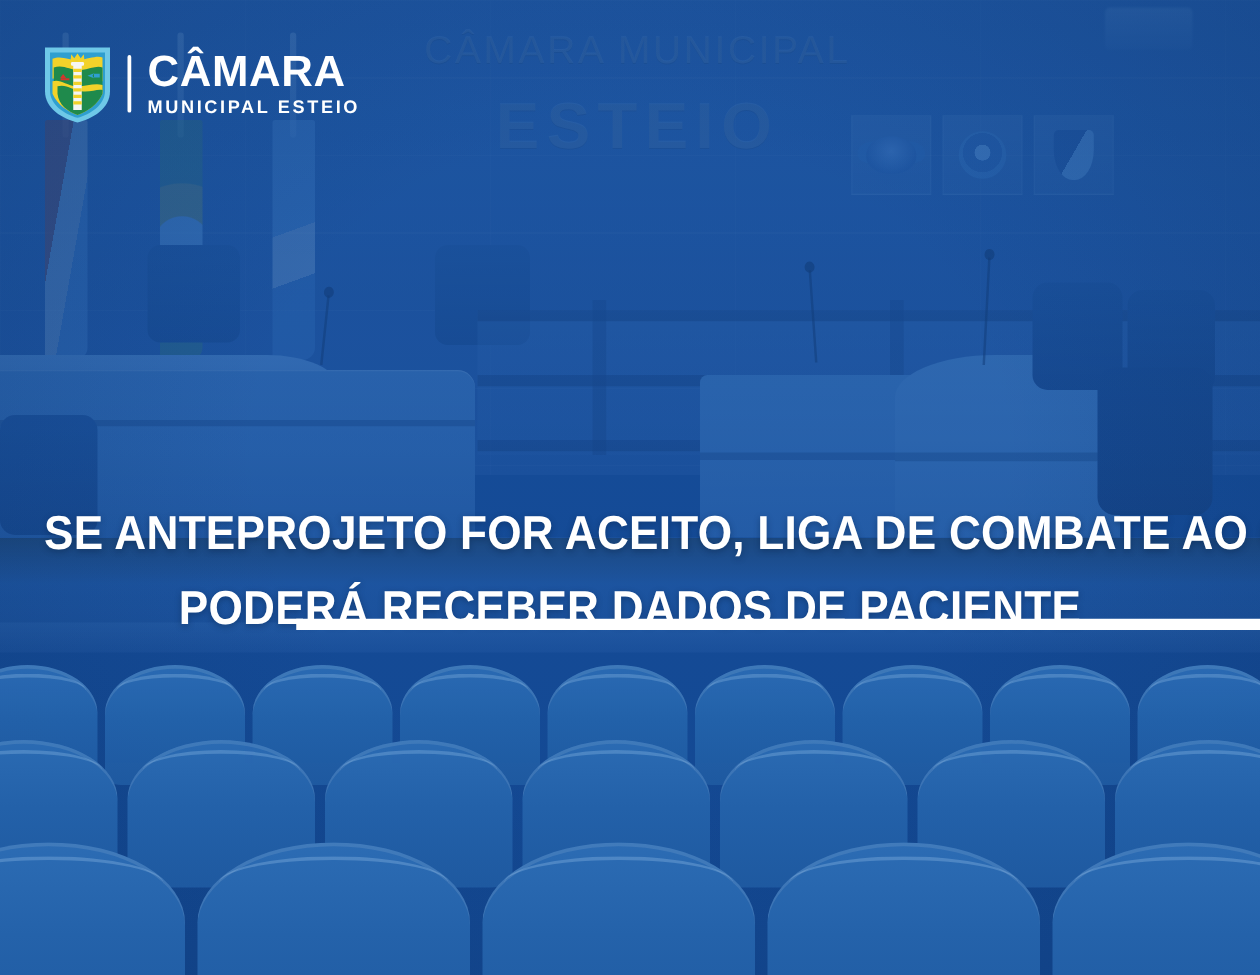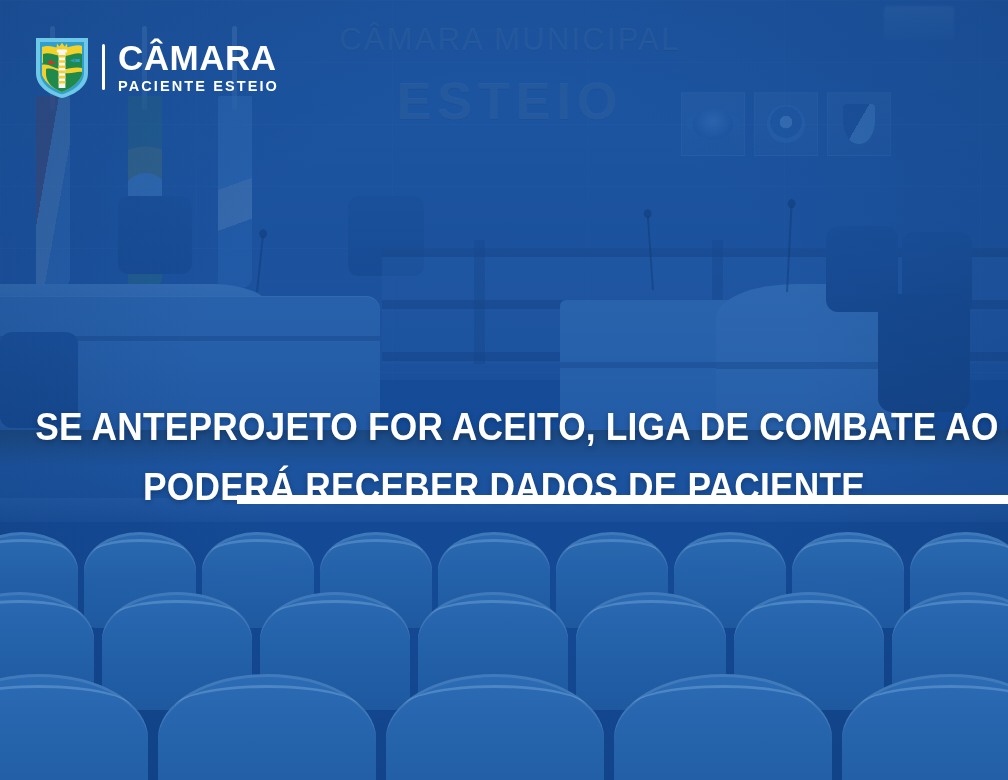--- a/index.html
+++ b/index.html
@@ -398,21 +398,21 @@
       <rect x="24.6" y="17" width="6.8" height="36" fill="#f6f6f4"></rect>
       <path d="M24.6 20 h6.8 v2.6 h-6.8 z M24.6 25.2 h6.8 v2.6 h-6.8 z M24.6 30.4 h6.8 v2.6 h-6.8 z M24.6 35.6 h6.8 v2.6 h-6.8 z M24.6 40.8 h6.8 v2.6 h-6.8 z M24.6 46 h6.8 v2.6 h-6.8 z" fill="#f2d22a"></path>
       <rect x="22.8" y="14.6" width="10.4" height="3" rx="1" fill="#f6f6f4"></rect>
       <path d="M23 8.4 l2.4 3.2 l2.6-3.8 l2.6 3.8 l2.4-3.2 l.6 5.2 h-11.2 z" fill="#f2d22a"></path>
       <path d="M14.5 27.5 h7 v1.6 h-7 z M16.5 24.2 l2.4 3.2 h-4.8 z" fill="#d6352c"></path>
       <path d="M36 25.5 l5.2-2 l-1.2 2 l1.2 2 z M41.2 24 h4.6 v3 h-4.6 z" fill="#2f9fd0"></path>
     </svg>
     <span class="logo-divider"></span>
     <span class="logo-words">
       <span class="camara">CÂMARA</span>
-      <span class="municipal">PACIENTE ESTEIO</span>
+      <span class="municipal">MUNICIPAL ESTEIO</span>
     </span>
   </div>
 
   <h1 class="headline">
     <span class="hl-line">SE ANTEPROJETO FOR ACEITO, LIGA DE COMBATE AO CÂNCER</span>
     <span class="hl-line">PODERÁ RECEBER DADOS DE PACIENTE</span>
   </h1>
 
   <div class="rule"></div>
 

